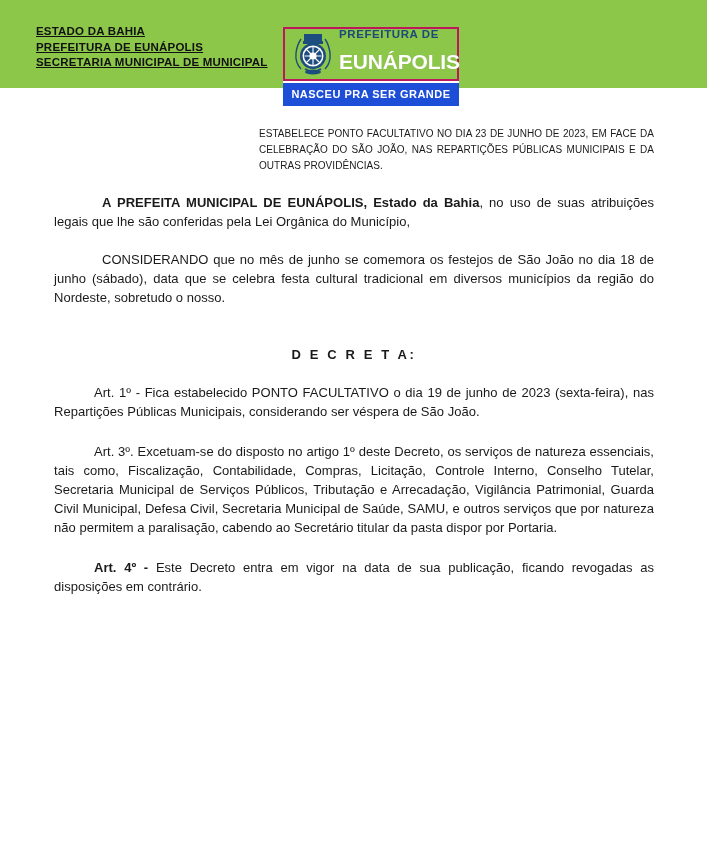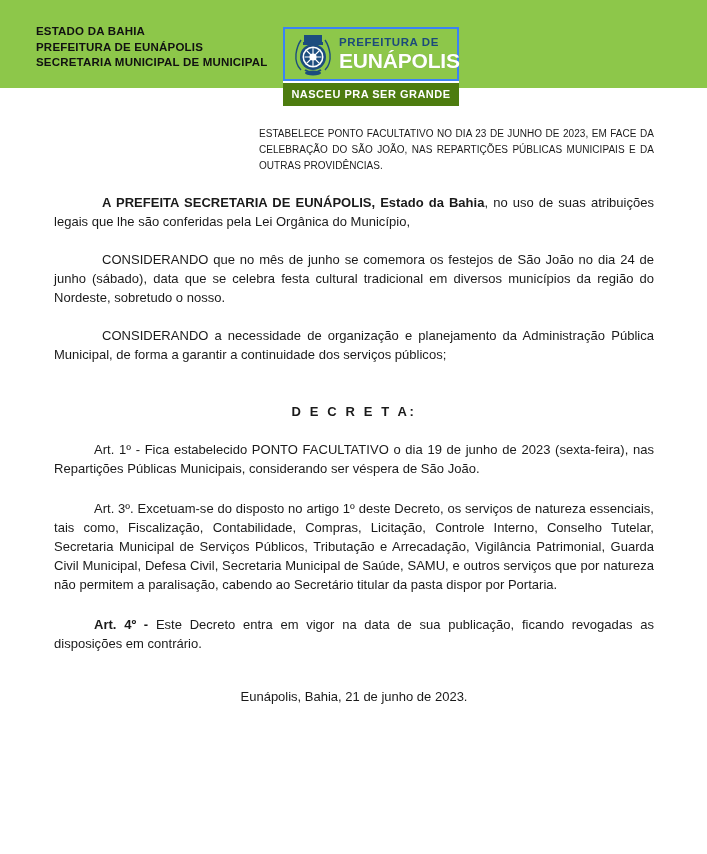--- a/index.html
+++ b/index.html
@@ -31,36 +31,36 @@
   }
   .org-lines {
     padding-left: 36px;
     padding-top: 24px;
     font-size: 11.5px;
     font-weight: bold;
     line-height: 15.5px;
     letter-spacing: 0.2px;
     color: #111111;
     white-space: nowrap;
+    text-decoration: underline;
   }
   .org-lines div { display: block; }
 
   
   .logo-wrap {
     position: absolute;
     left: 283px;
     top: 27px;
     width: 176px;
   }
   .logo-card {
     background: #8DC74A;
-    border: 2px solid #3b82f6;
+    border: 2px solid #be185d;
     height: 54px;
     display: flex;
-    align-items: center;
     box-sizing: border-box;
     padding: 0 4px 0 6px;
   }
   .crest {
     width: 44px;
     height: 48px;
     flex: 0 0 44px;
   }
   .logo-text {
     margin-left: 4px;
@@ -72,25 +72,25 @@
     letter-spacing: 0.6px;
     color: #1c4a7a;
     display: block;
   }
   .logo-euna {
     font-size: 21px;
     font-weight: bold;
     letter-spacing: -0.2px;
     color: #ffffff;
     display: block;
-    margin-top: 1px;
+    margin-top: 10px;
     text-shadow: 0 0 1px rgba(0,0,0,0.15);
   }
   .logo-banner {
-    background: #4d7c0f;
+    background: #1d4ed8;
     color: #ffffff;
     font-size: 11px;
     font-weight: bold;
     letter-spacing: 0.5px;
     text-align: center;
     padding: 5px 0 6px 0;
     border-top: 2px solid #ffffff;
   }
 
   
@@ -185,37 +185,35 @@
     <div class="logo-banner">NASCEU PRA SER GRANDE</div>
   </div>
 </div>
 
 <div class="doc">
 
 
   <div class="ementa">ESTABELECE PONTO FACULTATIVO NO DIA 23 DE JUNHO DE 2023, EM FACE DA CELEBRAÇÃO DO SÃO JOÃO, NAS REPARTIÇÕES PÚBLICAS MUNICIPAIS E DA OUTRAS PROVIDÊNCIAS.</div>
 
   <div class="para">
-    <b>A PREFEITA SECRETARIA DE EUNÁPOLIS, Estado da Bahia</b><span>, no uso de suas atribuições legais que lhe são conferidas pela Lei Orgânica do Município,</span>
-  </div>
-
-  <div class="para">CONSIDERANDO que no mês de junho se comemora os festejos de São João no dia 24 de junho (sábado), data que se celebra festa cultural tradicional em diversos municípios da região do Nordeste, sobretudo o nosso.</div>
-
-  <div class="para">CONSIDERANDO a necessidade de organização e planejamento da Administração Pública Municipal, de forma a garantir a continuidade dos serviços públicos;</div>
+    <b>A PREFEITA MUNICIPAL DE EUNÁPOLIS, Estado da Bahia</b><span>, no uso de suas atribuições legais que lhe são conferidas pela Lei Orgânica do Município,</span>
+  </div>
+
+  <div class="para">CONSIDERANDO que no mês de junho se comemora os festejos de São João no dia 18 de junho (sábado), data que se celebra festa cultural tradicional em diversos municípios da região do Nordeste, sobretudo o nosso.</div>
+
 
   <div class="decreta">D E C R E T A:</div>
 
   <div class="artigo">
     <span>Art. 1º - </span><span>Fica estabelecido PONTO FACULTATIVO o dia 19 de junho de 2023 (sexta-feira), nas Repartições Públicas Municipais, considerando ser véspera de São João.</span>
   </div>
 
 
   <div class="artigo">
     <span>Art. 3º. </span><span>Excetuam-se do disposto no artigo 1º deste Decreto, os serviços de natureza essenciais, tais como, Fiscalização, Contabilidade, Compras, Licitação, Controle Interno, Conselho Tutelar, Secretaria Municipal de Serviços Públicos, Tributação e Arrecadação, Vigilância Patrimonial, Guarda Civil Municipal, Defesa Civil, Secretaria Municipal de Saúde, SAMU, e outros serviços que por natureza não permitem a paralisação, cabendo ao Secretário titular da pasta dispor por Portaria.</span>
   </div>
 
   <div class="artigo">
     <span class="lead-bold">Art. 4º - </span><span>Este Decreto entra em vigor na data de sua publicação, ficando revogadas as disposições em contrário.</span>
   </div>
 
-  <div class="place-date">Eunápolis, Bahia, 21 de junho de 2023.</div>
 
 </div>
 
 </body></html>

